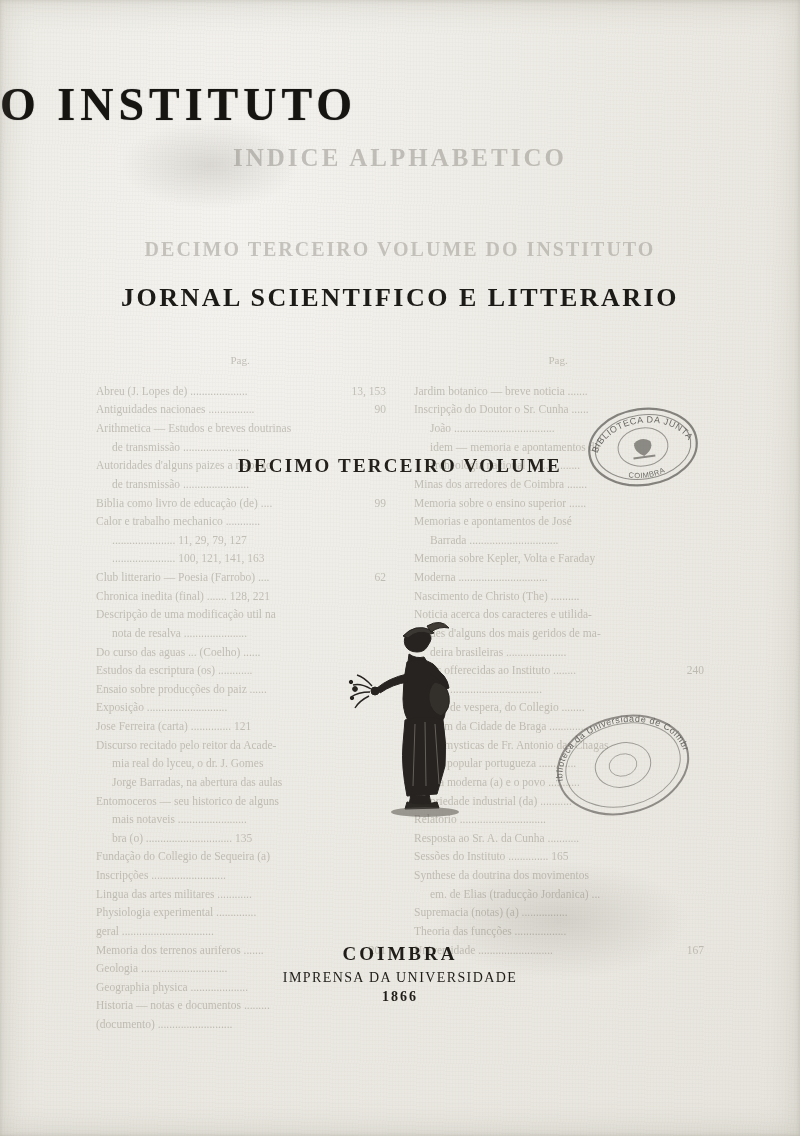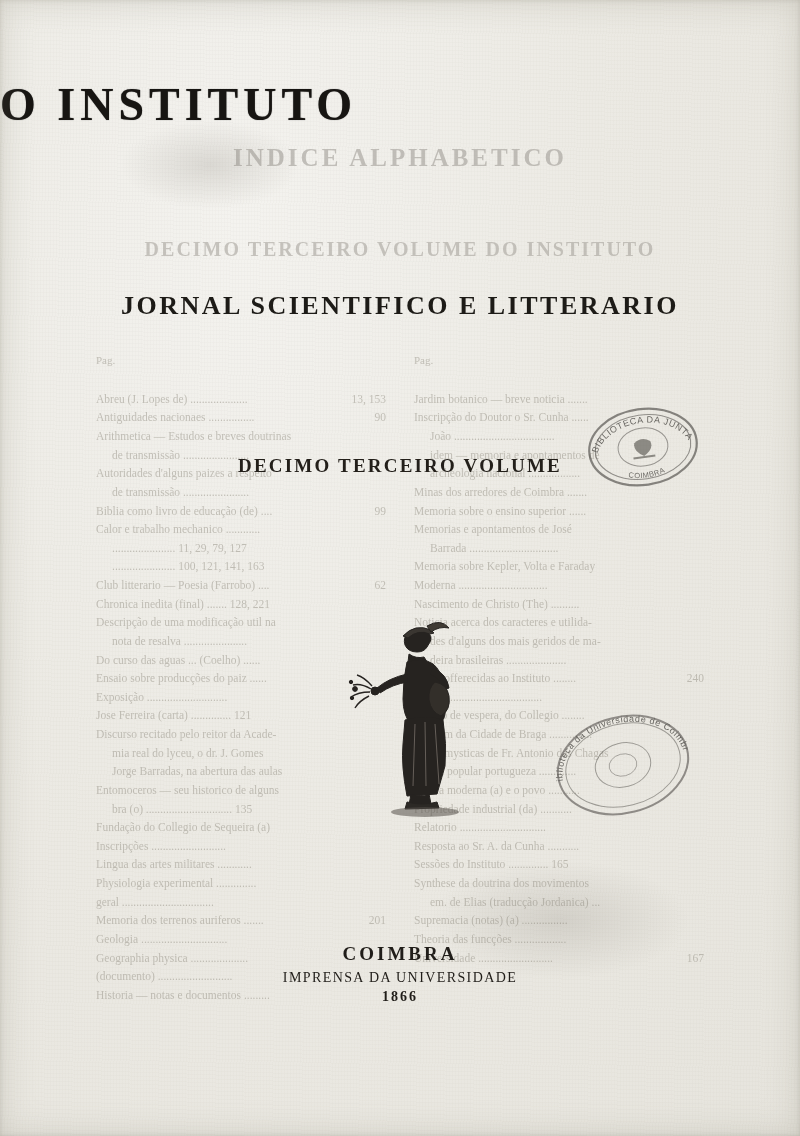--- a/index.html
+++ b/index.html
@@ -79,42 +79,42 @@
   .bleed-col .bl-row {
     display: flex;
     justify-content: space-between;
     white-space: nowrap;
     overflow: hidden;
   }
   .bleed-col .bl-row .t { overflow: hidden; text-overflow: clip; }
   .bleed-col .bl-row .p { padding-left: 6px; }
   .bleed-col .bl-indent { padding-left: 16px; }
   .bleed-colhead {
-    text-align: left;
+    text-align: center;
     font-size: 11px;
-    margin-bottom: 20px;
+    margin-bottom: 12px;
     padding-right: 2px;
   }
 
   
   .front { position: absolute; inset: 0; }
 
   .title-main {
     position: absolute;
     top: 78px; left: 0; right: 0;
     font-family: "Liberation Serif", serif;
     font-weight: bold;
     font-size: 46px;
     letter-spacing: 5px;
     color: #171512;
     text-shadow: 0 0 1px rgba(0,0,0,0.55);
   }
   .title-sub {
     position: absolute;
-    top: 291px; left: 0; right: 0;
+    top: 283px; left: 0; right: 0;
     text-align: center;
     font-weight: bold;
     font-size: 26px;
     letter-spacing: 2.5px;
     color: #1d1b17;
   }
   .title-volume {
     position: absolute;
     top: 455px; left: 0; right: 0;
     text-align: center;
@@ -256,20 +256,24 @@
             </div>
             <div class="bl-row bl-indent">
               <span class="t">nota de resalva ......................</span>
               <span class="p"></span>
             </div>
             <div class="bl-row">
               <span class="t">Do curso das aguas ... (Coelho) ......</span>
               <span class="p"></span>
             </div>
             <div class="bl-row">
+              <span class="t">Estudos da escriptura (os) ............</span>
+              <span class="p"></span>
+            </div>
+            <div class="bl-row">
               <span class="t">Ensaio sobre producções do paiz ......</span>
               <span class="p"></span>
             </div>
             <div class="bl-row">
               <span class="t">Exposição ............................</span>
               <span class="p"></span>
             </div>
             <div class="bl-row">
               <span class="t">Jose Ferreira (carta) .............. 121</span>
               <span class="p"></span>
@@ -281,20 +285,24 @@
             <div class="bl-row bl-indent">
               <span class="t">mia real do lyceu, o dr. J. Gomes</span>
               <span class="p"></span>
             </div>
             <div class="bl-row bl-indent">
               <span class="t">Jorge Barradas, na abertura das aulas</span>
               <span class="p"></span>
             </div>
             <div class="bl-row">
               <span class="t">Entomoceros — seu historico de alguns</span>
+              <span class="p"></span>
+            </div>
+            <div class="bl-row bl-indent">
+              <span class="t">mais notaveis ........................</span>
               <span class="p"></span>
             </div>
             <div class="bl-row">
               <span class="p"></span>
             </div>
             <div class="bl-row bl-indent">
               <span class="t">bra (o) .............................. 135</span>
               <span class="p"></span>
             </div>
             <div class="bl-row">
@@ -323,25 +331,25 @@
             </div>
             <div class="bl-row">
               <span class="t">Geologia ..............................</span>
               <span class="p"></span>
             </div>
             <div class="bl-row">
               <span class="t">Geographia physica ....................</span>
               <span class="p"></span>
             </div>
             <div class="bl-row">
+              <span class="t">Historia — notas e documentos .........</span>
+              <span class="p"></span>
+            </div>
+            <div class="bl-row">
               <span class="t">(documento) ..........................</span>
-              <span class="p"></span>
-            </div>
-            <div class="bl-row">
-              <span class="t">Historia — notas e documentos .........</span>
               <span class="p"></span>
             </div>
           </div>
       </div>
       <div class="bleed-col">
         <div class="bleed-colhead">Pag.</div>
         <div id="bleed-right-rows">
             <div class="bl-row">
               <span class="t">Jardim botanico — breve noticia .......</span>
               <span class="p"></span>

